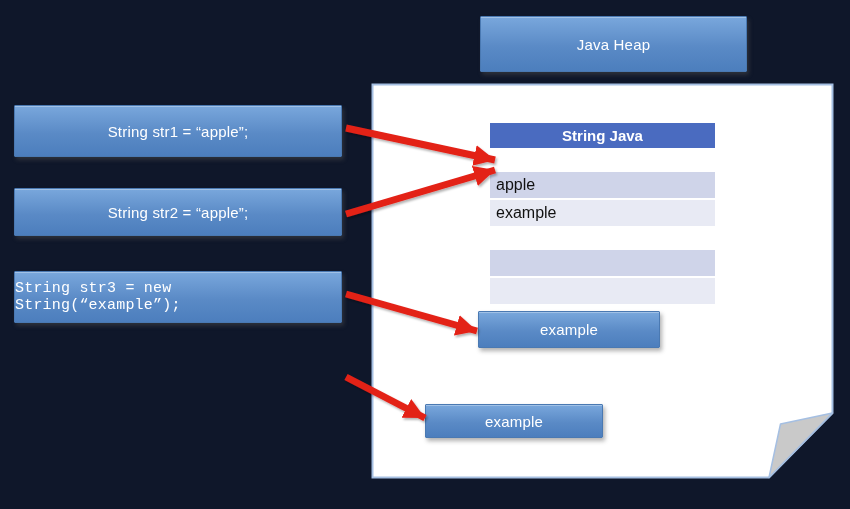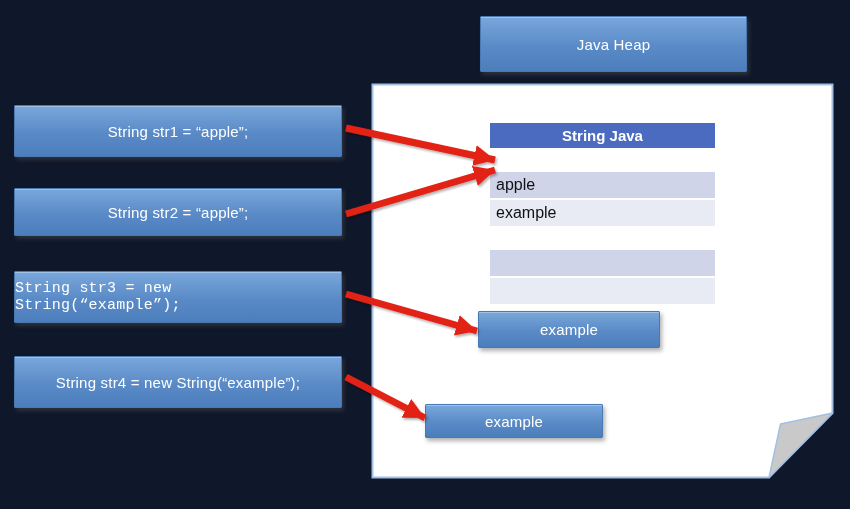--- a/index.html
+++ b/index.html
@@ -93,23 +93,20 @@
 
   <div id="code-box-str1" class="blue-box">
     <span>String str1 = “apple”;</span>
   </div>
   <div id="code-box-str2" class="blue-box">
     <span>String str2 = “apple”;</span>
   </div>
   <div id="code-box-str3" class="blue-box">
     <span>String str3 = new String(“example”);</span>
   </div>
-  <div id="code-box-str4" class="blue-box">
-    <span>String str4 = new String(“example”);</span>
-  </div>
 
   <div class="string-pool">
     <div class="sp-header">String Java</div>
     <div class="sp-row dark">apple</div>
     <div class="sp-row light">example</div>
     <div class="sp-row dark"></div>
     <div class="sp-row light"></div>
   </div>
 
   <div id="heap-object-1" class="blue-box">

